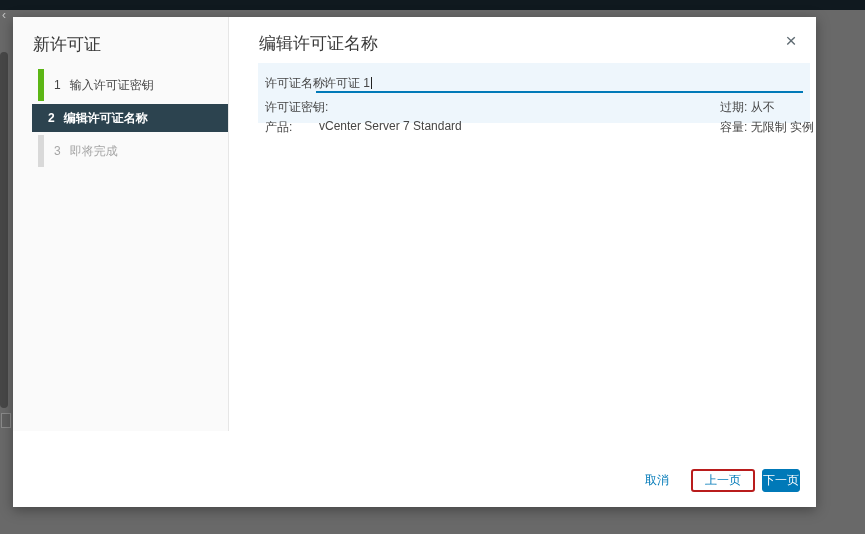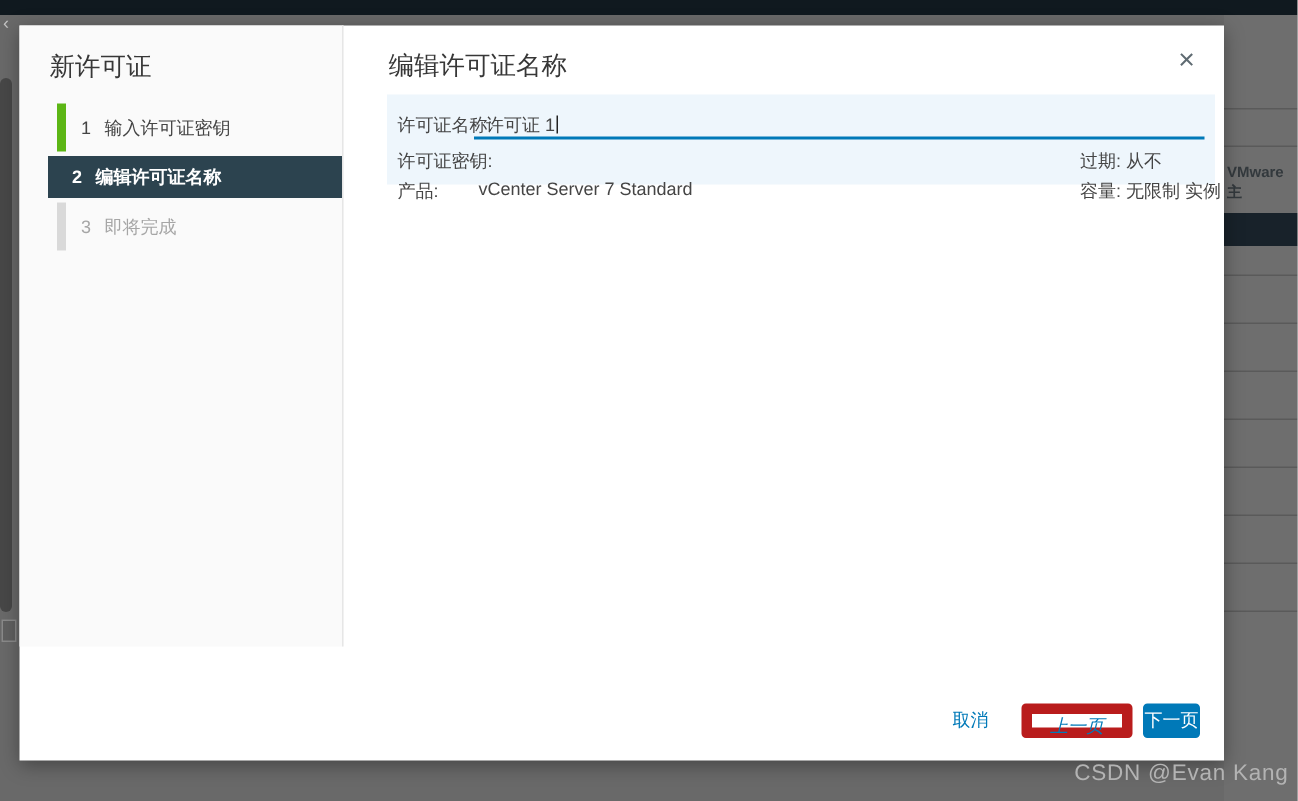--- a/index.html
+++ b/index.html
@@ -56,51 +56,34 @@
   .caret { display:inline-block; width:1px; height:12px; background:#222; vertical-align:-2px; margin-left:1px; }
   .key-blur { display:inline-block; width:118px; height:11px; vertical-align:-2px; border-radius:2px; margin:0 1px;
               background:repeating-linear-gradient(90deg,#c2ccd2 0 13px,#e9eef1 13px 21px,#ccd4da 21px 37px,#f0f3f5 37px 45px);
               filter:blur(2px); }
   .right-pair { position:absolute; left:462px; white-space:nowrap; }
 
   
   .footer { position:absolute; right:16px; bottom:15px; display:flex; align-items:flex-start; }
   .btn { font-family:inherit; font-size:12px; height:23px; border-radius:3px; cursor:pointer; }
   .btn-link { border:none; background:none; color:#0079b8; padding:0; margin-right:22px; }
-  .btn-outline { background:#fff; border:7px solid #b91c1c; color:#0079b8; padding:0 12px; margin-right:7px;font-style:italic; }
+  .btn-outline { background:#fff; border:2px solid #b91c1c; color:#0079b8; padding:0 12px; margin-right:7px; }
   .btn-primary { background:#0079b8; border:1px solid #0079b8; color:#fff; padding:0 0; }
 </style>
 </head>
 <body>
 
 <div class="screen">
 
   <div class="topbar"></div>
 
   <div class="back-chevron">‹</div>
   <div class="bg-scroll-thumb"></div>
   <div class="bg-small-box"></div>
 
-  <div class="bg-table">
-    <div class="bg-line" style="top:62px"></div>
-    <div class="bg-line" style="top:87px"></div>
-    <div class="bg-header-text">
-      <span>VMware</span><br>
-      <span>主</span>
-    </div>
-    <div class="bg-dark-row"></div>
-    <div class="bg-line" style="top:173px"></div>
-    <div class="bg-line" style="top:205px"></div>
-    <div class="bg-line" style="top:237px"></div>
-    <div class="bg-line" style="top:269px"></div>
-    <div class="bg-line" style="top:301px"></div>
-    <div class="bg-line" style="top:333px"></div>
-    <div class="bg-line" style="top:365px"></div>
-    <div class="bg-line" style="top:397px"></div>
-  </div>
 
   <div class="modal">
 
     <div class="wizard">
       <div class="wizard-title">新许可证</div>
       <div class="steps">
         <div class="step complete">
           <span class="num">1</span>
           <span>输入许可证密钥</span>
         </div>
@@ -142,14 +125,13 @@
       </div>
 
       <div class="footer">
         <button class="btn btn-link">取消</button>
         <button class="btn btn-outline">上一页</button>
         <button class="btn btn-primary">下一页</button>
       </div>
     </div>
   </div>
 
-  <div class="watermark">CSDN @Evan Kang</div>
 </div>
 
 </body></html>

